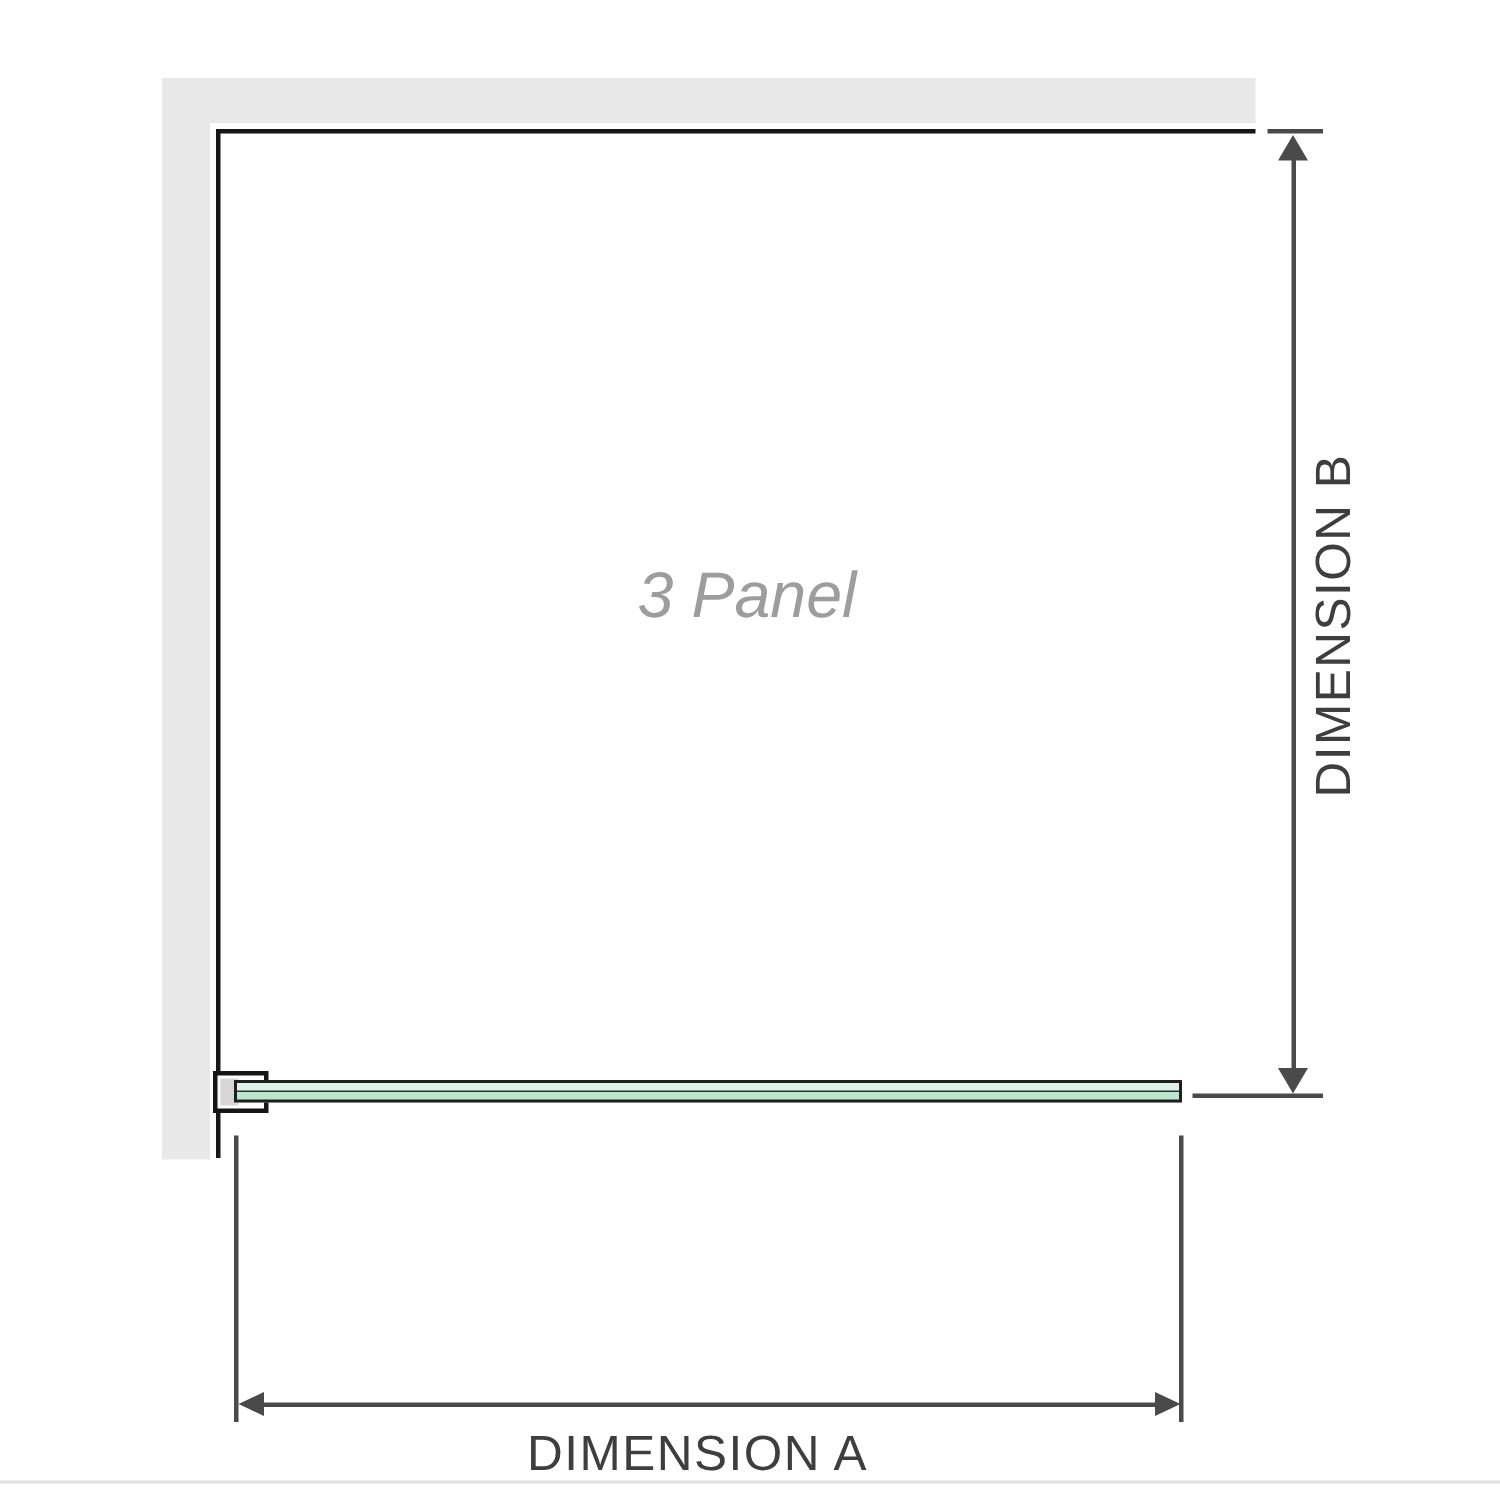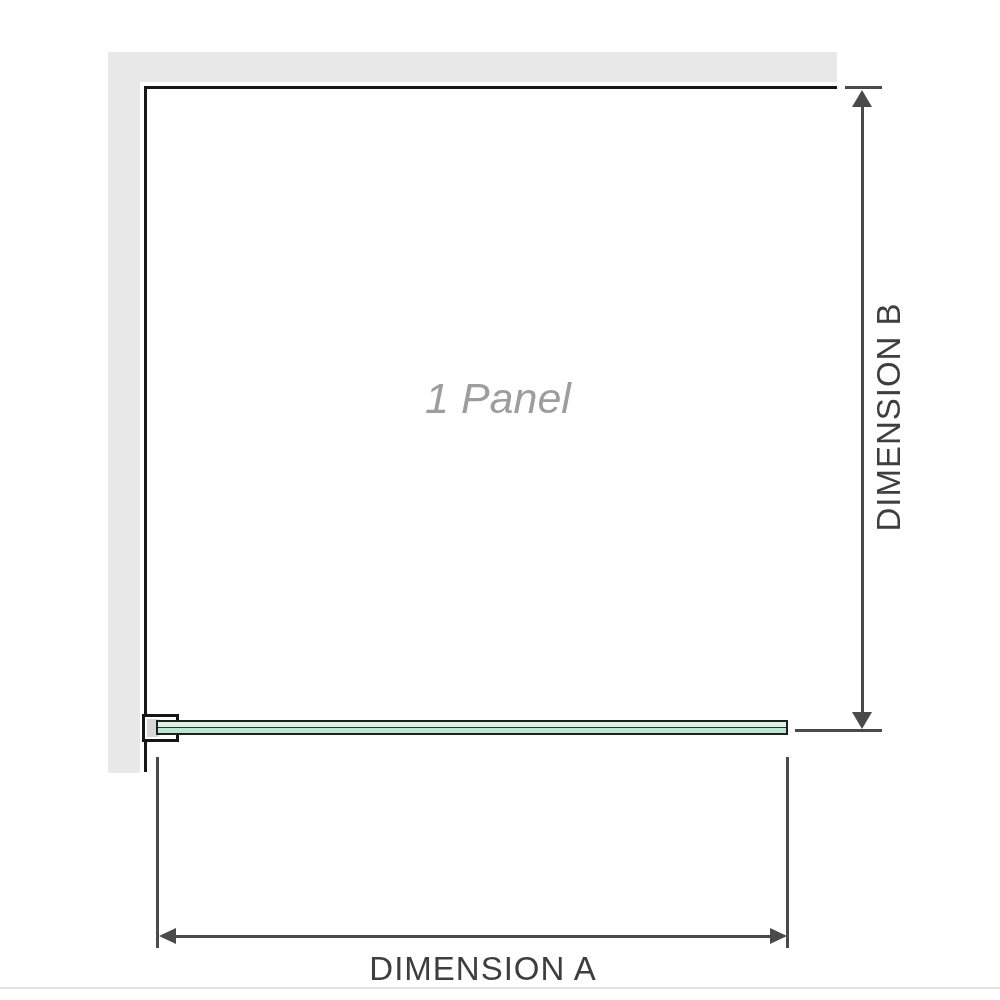--- a/index.html
+++ b/index.html
@@ -63,42 +63,42 @@
   .arrow-left {
     left:159px; top:928px; width:0; height:0;
     border-top:8px solid transparent; border-bottom:8px solid transparent;
     border-right:17px solid #4a4a4a;
   }
   .arrow-right {
     left:770px; top:928px; width:0; height:0;
     border-top:8px solid transparent; border-bottom:8px solid transparent;
     border-left:17px solid #4a4a4a;
   }
-  .dima-label { left:483px; top:950px; transform:translateX(-50%); }
+  .dima-label { left:465px; top:950px; transform:translateX(-50%); }
 
   
   .panel-label {
     left:498px; top:398px; transform:translate(-50%,-50%);
     font-style:italic; font-size:43px; color:#9d9d9d; white-space:nowrap;
   }
 
   
   .bottom-divider { left:0; top:987px; width:1000px; height:2px; background:#e2e2e2; }
 </style>
 </head>
 <body>
 
 <div class="canvas">
 
   <div class="abs wall-top"></div>
   <div class="abs wall-left"></div>
   <div class="abs wline-top"></div>
   <div class="abs wline-left"></div>
 
-  <div class="abs panel-label">1 Panel</div>
+  <div class="abs panel-label">3 Panel</div>
 
   <div class="abs bracket">
     <div class="bracket-pad"></div>
   </div>
   <div class="abs glass">
     <div class="glass-top-half"></div>
   </div>
 
   <div class="abs dline dimb-tick-top"></div>
   <div class="abs dline dimb-tick-bottom"></div>

